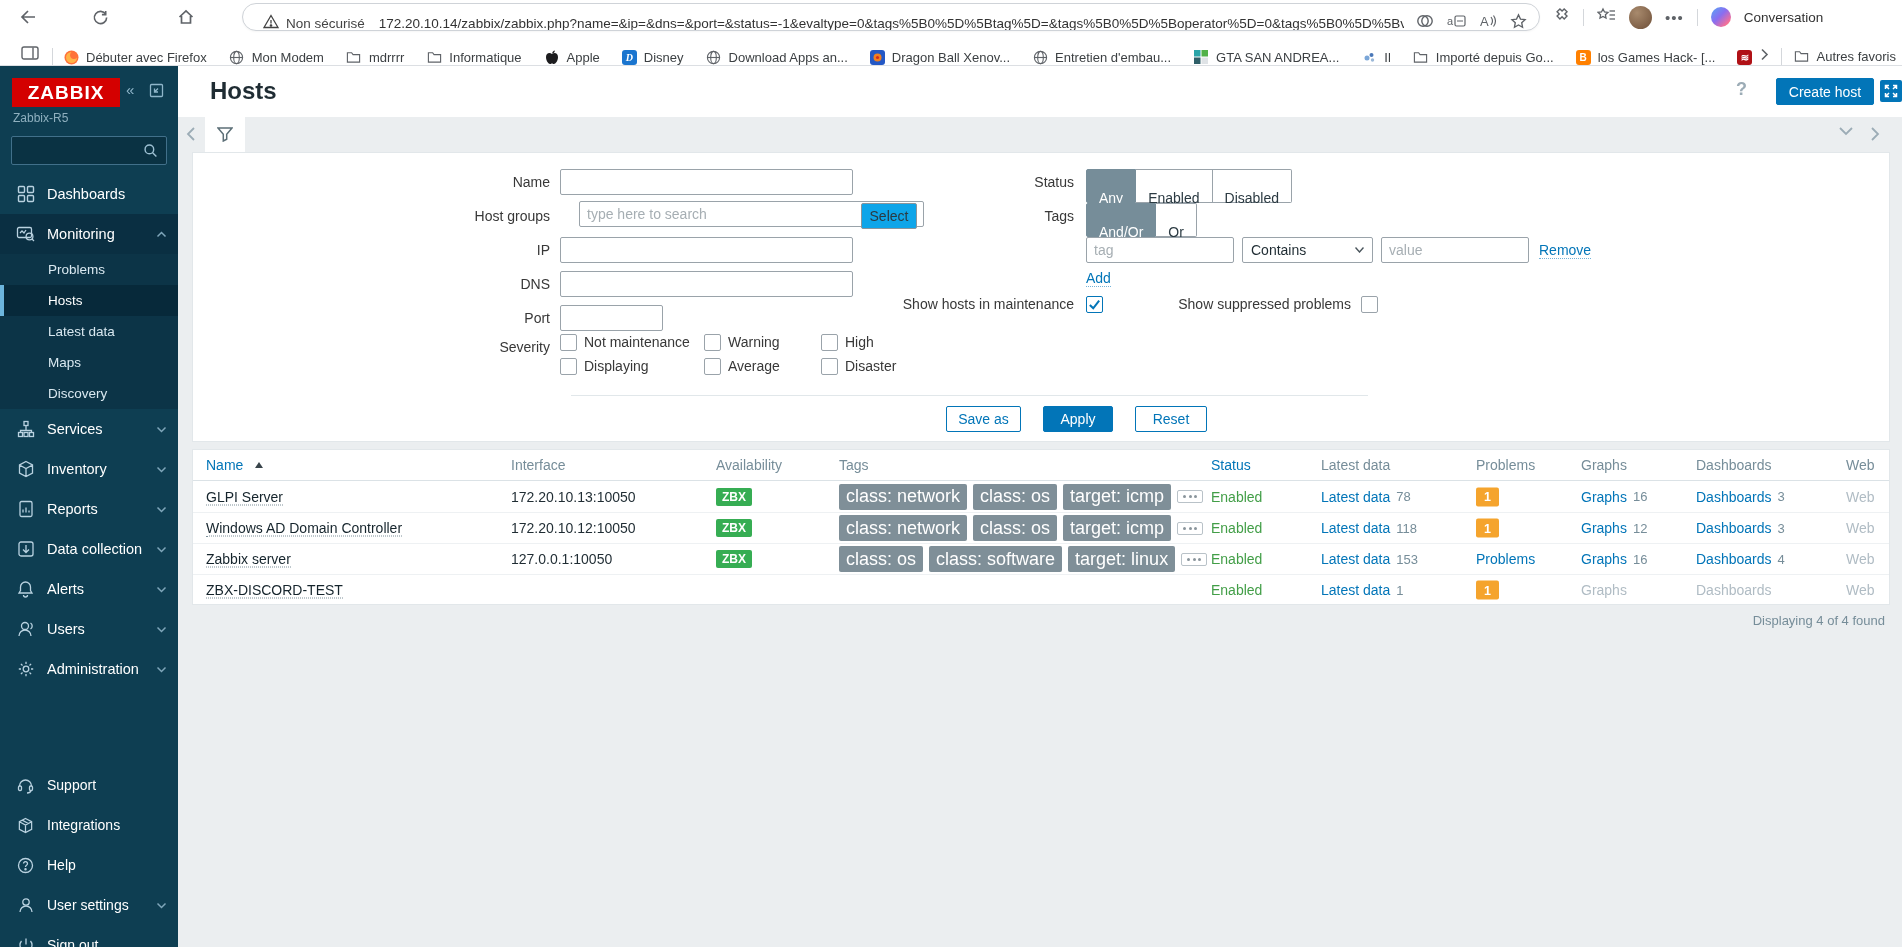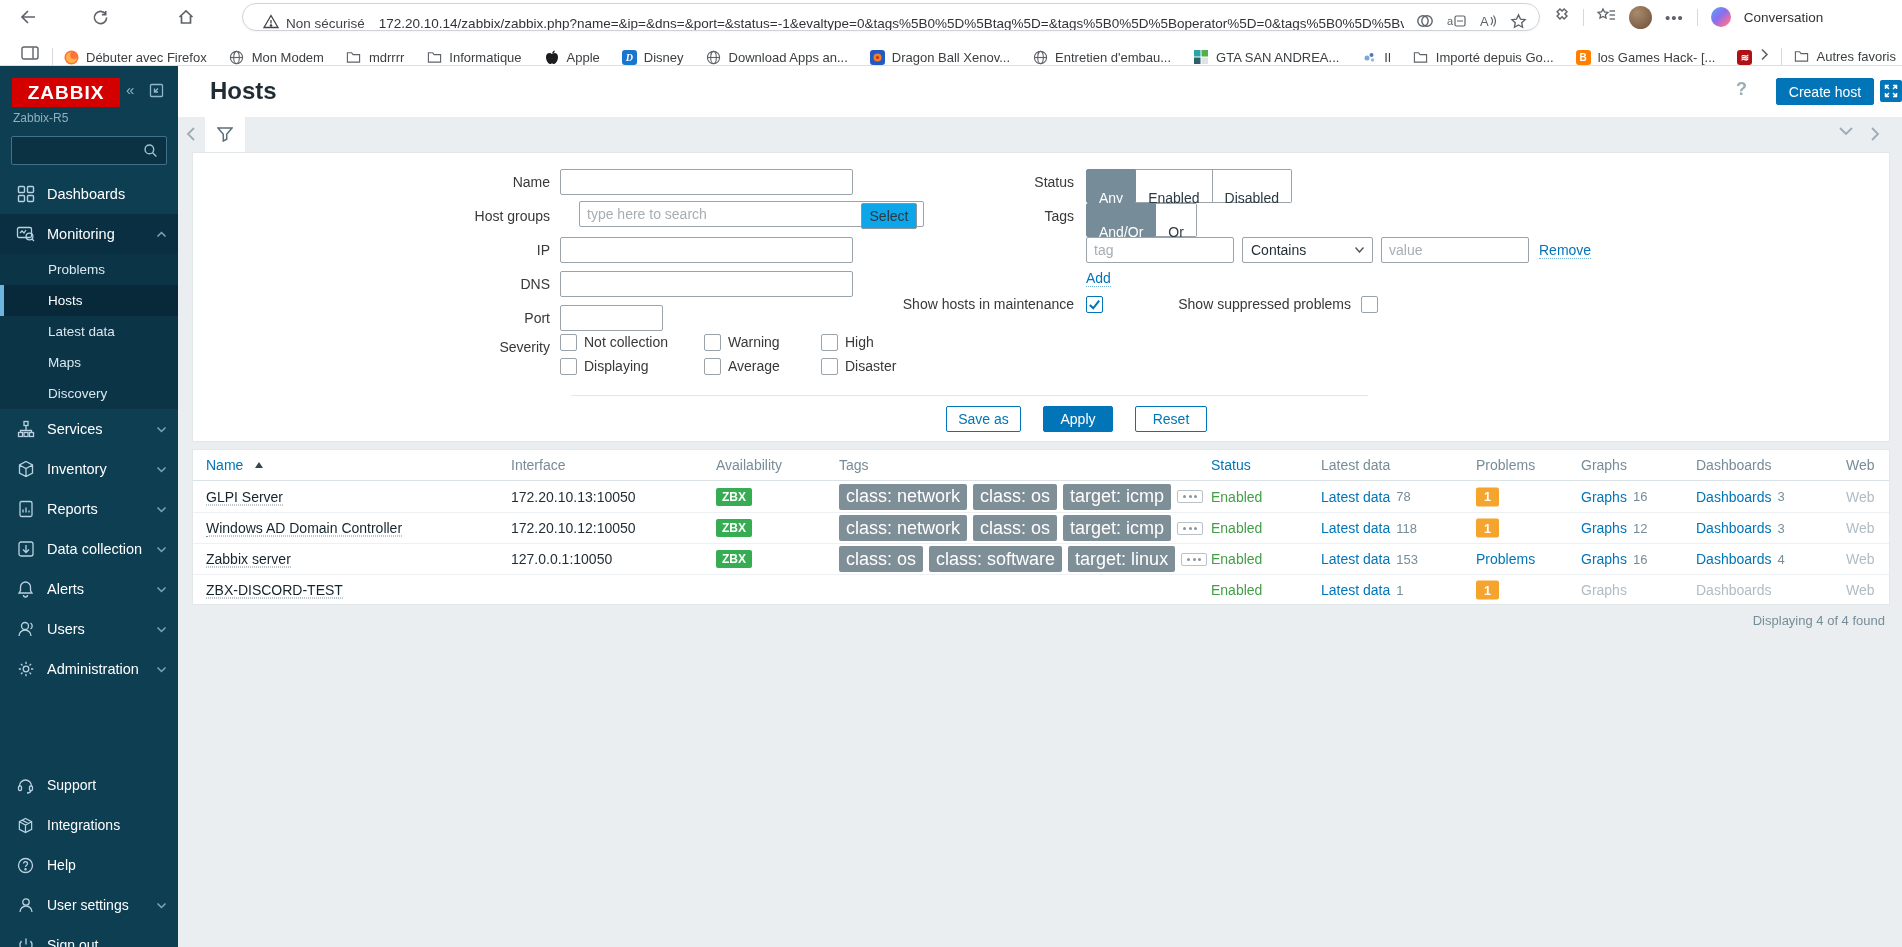--- a/index.html
+++ b/index.html
@@ -601,21 +601,21 @@
         <input class="inp" style="left: 367px; top: 84px; width: 293px;">
 
         <label class="flabel" style="left:217px; top:118px">DNS</label>
         <input class="inp" style="left: 367px; top: 118px; width: 293px;">
 
         <label class="flabel" style="left:217px; top:152px">Port</label>
         <input class="inp" style="left: 367px; top: 152px; width: 103px;">
 
         <label class="flabel" style="left:217px; top:186px; line-height:17px">Severity</label>
         <span class="cb" style="left:367px; top:181px"></span>
-        <span class="cb-label" style="left:391px; top:181px">Not collection</span>
+        <span class="cb-label" style="left:391px; top:181px">Not maintenance</span>
         <span class="cb" style="left:511px; top:181px"></span>
         <span class="cb-label" style="left:535px; top:181px">Warning</span>
         <span class="cb" style="left:628px; top:181px"></span>
         <span class="cb-label" style="left:652px; top:181px">High</span>
         <span class="cb" style="left:367px; top:205px"></span>
         <span class="cb-label" style="left:391px; top:205px">Displaying</span>
         <span class="cb" style="left:511px; top:205px"></span>
         <span class="cb-label" style="left:535px; top:205px">Average</span>
         <span class="cb" style="left:628px; top:205px"></span>
         <span class="cb-label" style="left:652px; top:205px">Disaster</span>

